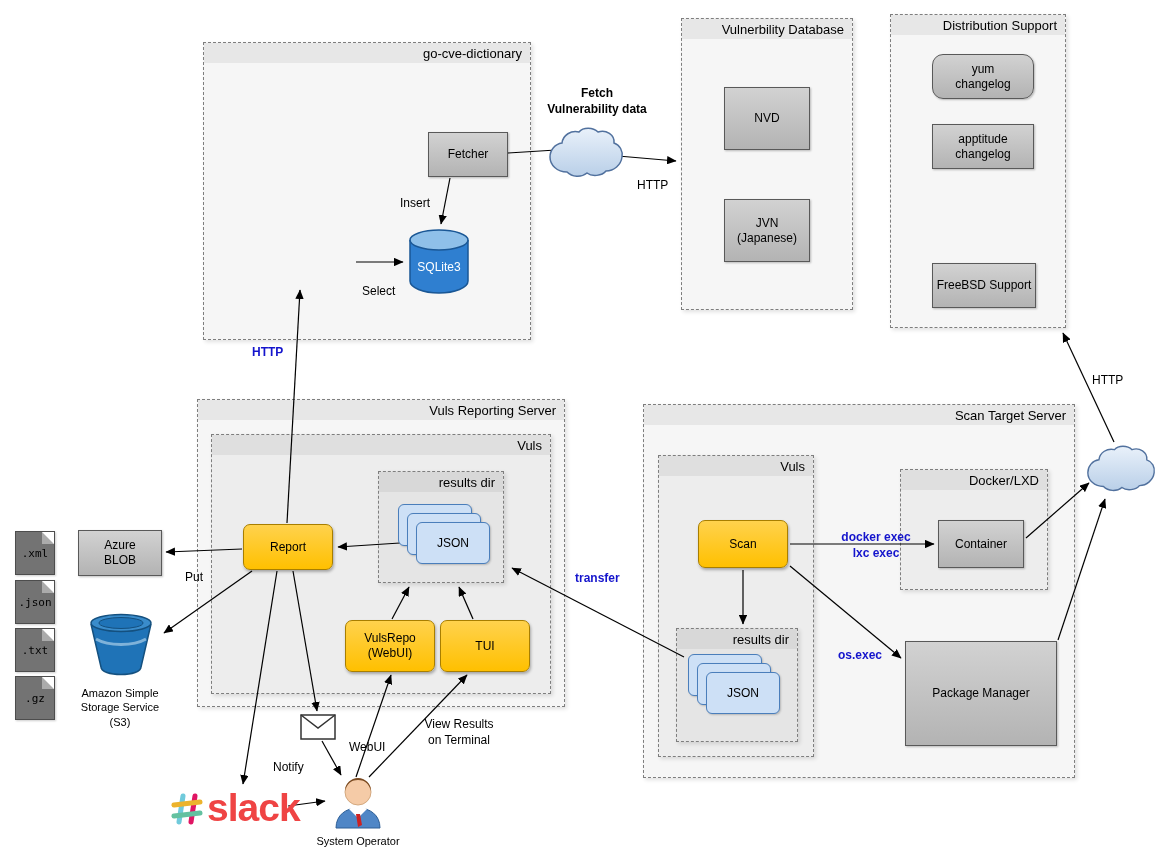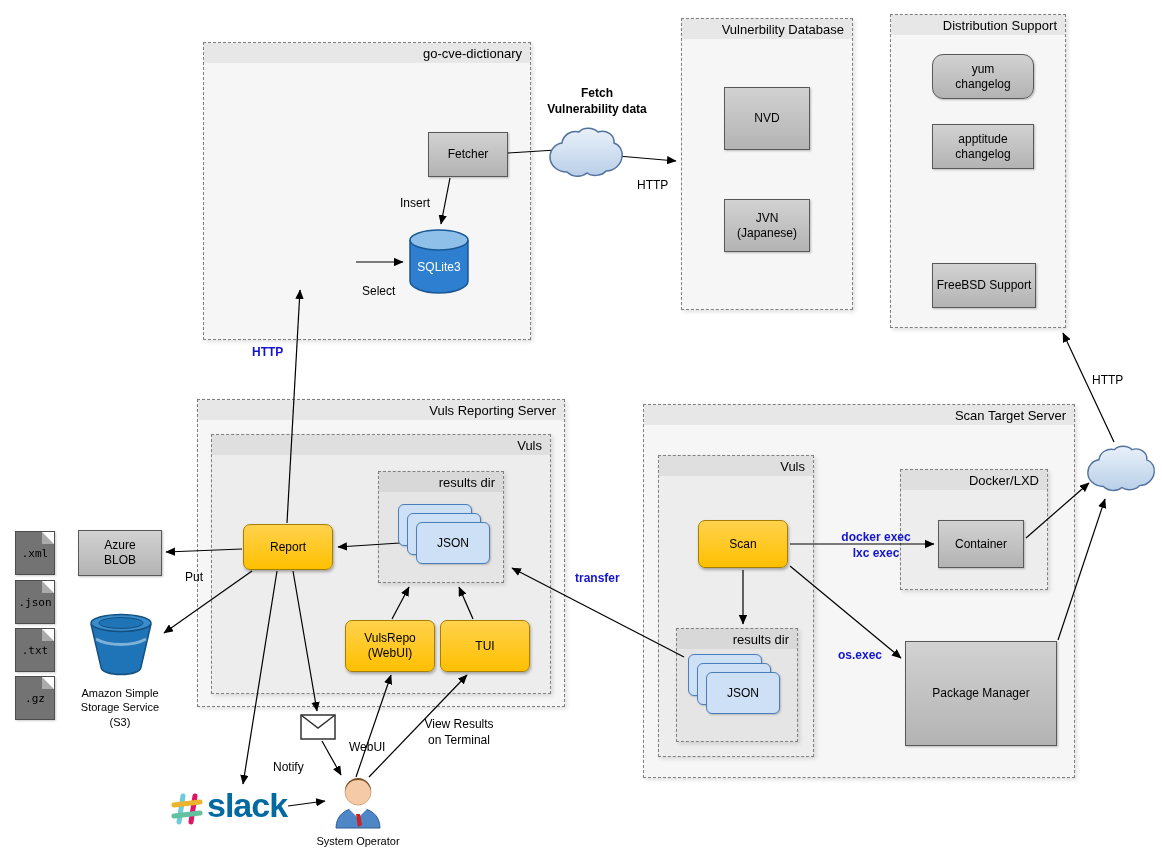--- a/index.html
+++ b/index.html
@@ -25,21 +25,21 @@
   .file-label{font-family:"DejaVu Sans Mono",monospace;font-size:11px;}
 
   .json-stack{position:absolute;}
   .json-card{position:absolute;width:74px;height:42px;background:#cde0f6;border:1.3px solid #4a7ebb;border-radius:6px;box-shadow:1px 1px 2px rgba(0,0,0,0.2);display:flex;align-items:center;justify-content:center;font-size:12px;}
 
   .cylinder{position:absolute;width:62px;height:66px;}
   .cyl-label{position:absolute;left:0;right:0;top:32px;text-align:center;color:#fff;font-size:12px;}
 
   .abs{position:absolute;}
   #arrows{position:absolute;left:0;top:0;pointer-events:none;}
-  .slack-word{position:absolute;font-weight:bold;font-size:34px;color:#0369a1;letter-spacing:-1px;z-index:20;}
+  .slack-word{position:absolute;font-weight:bold;font-size:39px;color:#ef4444;letter-spacing:-1px;z-index:20;}
 </style>
 </head>
 <body>
 
 <div id="stage">
 
   <div class="dashed-box" style="left:203px;top:42px;width:328px;height:298px;">
     <div class="band">
         <span class="band-title">go-cve-dictionary</span>
       </div>
@@ -118,21 +118,21 @@
       <line x1="790" y1="566" x2="901" y2="658" marker-end="url(#ah)"></line>
       <line x1="743" y1="570" x2="743" y2="624" marker-end="url(#ah)"></line>
       <line x1="1026" y1="538" x2="1089" y2="483" marker-end="url(#ah)"></line>
       <line x1="1058" y1="640" x2="1105" y2="499" marker-end="url(#ah)"></line>
       <line x1="1114" y1="442" x2="1063" y2="333" marker-end="url(#ah)"></line>
     </g>
   </svg>
 
   <div class="gray-node" style="left:428px;top:132px;width:80px;height:45px;">Fetcher</div>
   <div class="gray-node" style="left:724px;top:87px;width:86px;height:63px;">NVD</div>
-  <div class="gray-node" style="left:724px;top:199px;width:86px;height:53px;">JVN
+  <div class="gray-node" style="left:724px;top:199px;width:86px;height:63px;">JVN
 (Japanese)</div>
   <div class="gray-node" style="left:932px;top:54px;width:102px;height:45px;border-radius:11px;">yum
 changelog</div>
   <div class="gray-node" style="left:932px;top:124px;width:102px;height:45px;">apptitude
 changelog</div>
   <div class="gray-node" style="left:932px;top:263px;width:104px;height:45px;">FreeBSD Support</div>
   <div class="gray-node" style="left:78px;top:530px;width:84px;height:46px;">Azure
 BLOB</div>
   <div class="gray-node" style="left:938px;top:520px;width:86px;height:48px;">Container</div>
   <div class="gray-node" style="left:905px;top:641px;width:152px;height:105px;">Package Manager</div>

